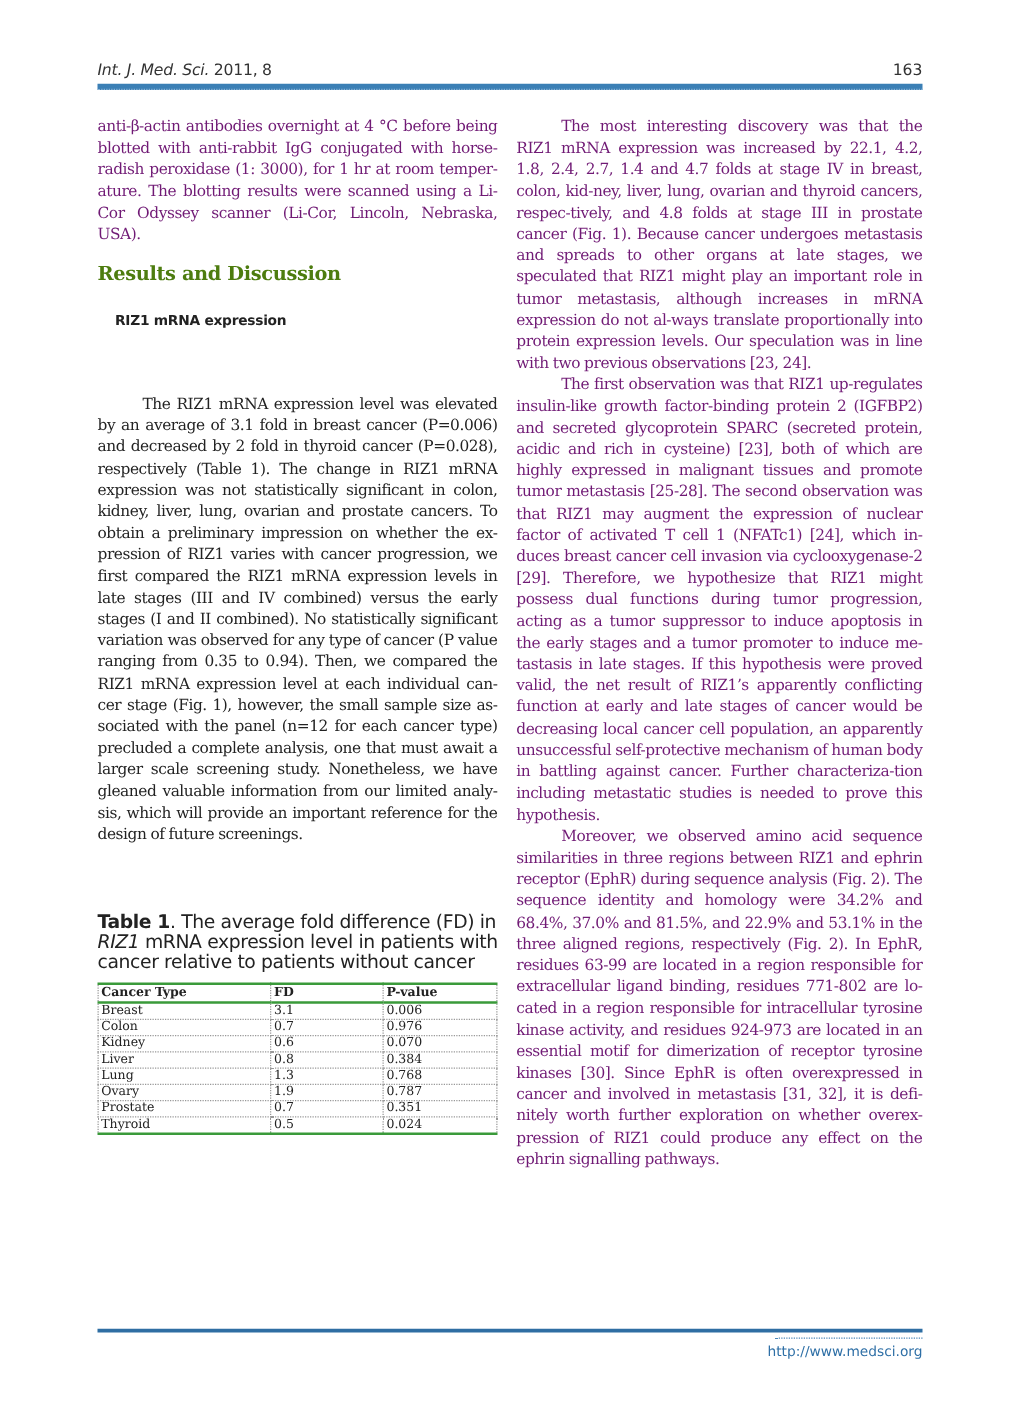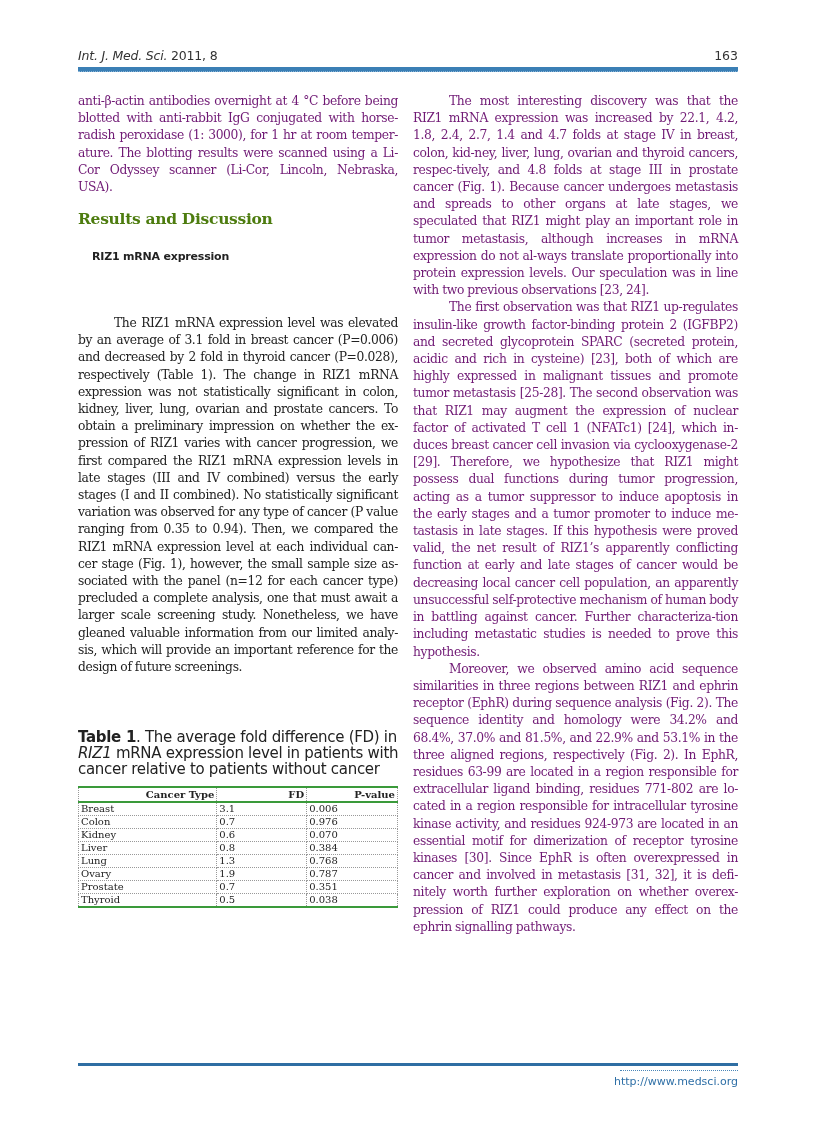--- a/index.html
+++ b/index.html
@@ -13,21 +13,21 @@
   .col-right { left: 413px; top: 93px; width: 325px; }
   .col p { margin: 0; }
   .indent { text-indent: 36px; }
   .h1 { position: absolute; left: 78px; top: 209px; font-family: "DejaVu Serif", serif; font-size: 15.5px; font-weight: bold; color: #4d7c0f; letter-spacing: -0.3px; }
   .h2 { position: absolute; left: 78px; top: 250px; font-family: "DejaVu Sans", sans-serif; font-size: 11px; font-weight: bold; color: #222; letter-spacing: -0.2px; margin-left: 14px; }
   .left-body { position: absolute; left: 78px; top: 271px; width: 320px; font-family: "DejaVu Serif", serif; font-size: 12.3px; line-height: 17.2px; text-align: justify; letter-spacing: -0.35px; word-spacing: -0.3px; color: #222; margin-top: 44px; }
   .caption { position: absolute; left: 78px; top: 729px; width: 322px; font-family: "DejaVu Sans", sans-serif; font-size: 15px; line-height: 16px; color: #222; letter-spacing: -0.3px; }
   .caption b { font-weight: bold; }
   .caption i { font-style: italic; }
   table.t1 { position: absolute; left: 78px; top: 786px; width: 320px; border-collapse: collapse; font-family: "DejaVu Serif", serif; font-size: 10px; color: #222; border-top: 2px solid #3a9a3a; border-bottom: 2px solid #3a9a3a; }
-  table.t1 th { font-weight: bold; text-align: right; border: 1px dotted #999; padding: 0 2px; height: 13px; line-height: 12px; border-bottom: 2px solid #3a9a3a; }
+  table.t1 th { font-weight: bold; text-align: left; border: 1px dotted #999; padding: 0 2px; height: 13px; line-height: 12px; border-bottom: 2px solid #3a9a3a; }
   table.t1 td { border: 1px dotted #999; padding: 0 2px; height: 12px; line-height: 11.5px; }
   .c1 { width: 140px; } .c2 { width: 90px; } .c3 { width: 90px; }
   .rule-bot { position: absolute; left: 78px; width: 660px; top: 1063px; height: 3px; background: #2f6ea3; }
   .rule-bot2 { position: absolute; left: 620px; width: 118px; top: 1070px; height: 1px; border-top: 1px dotted #4a86b8; }
   .footer-url { position: absolute; right: 78px; top: 1075px; font-family: "DejaVu Sans", sans-serif; font-size: 11px; color: #2e6fa6; }
 </style>
 </head>
 <body>
 
 <div class="hdr-left">
@@ -92,21 +92,21 @@
         <td>0.787</td>
       </tr>
     <tr>
         <td>Prostate</td>
         <td>0.7</td>
         <td>0.351</td>
       </tr>
     <tr>
         <td>Thyroid</td>
         <td>0.5</td>
-        <td>0.038</td>
+        <td>0.024</td>
       </tr>
   </tbody>
 </table>
 
 <div class="col col-right">
   <p class="indent">The most interesting discovery was that the RIZ1 mRNA expression was increased by 22.1, 4.2, 1.8, 2.4, 2.7, 1.4 and 4.7 folds at stage IV in breast, colon, kid-ney, liver, lung, ovarian and thyroid cancers, respec-tively, and 4.8 folds at stage III in prostate cancer (Fig. 1).  Because cancer undergoes metastasis and spreads to other organs at late stages, we speculated that RIZ1 might play an important role in tumor metastasis, although increases in mRNA expression do not al-ways translate proportionally into protein expression levels.  Our speculation was in line with two previous observations [23, 24].</p>
   <p class="indent">The first observation was that RIZ1 up-regulates insulin-like growth factor-binding protein 2 (IGFBP2) and secreted glycoprotein SPARC (secreted protein, acidic and rich in cysteine) [23], both of which are highly expressed in malignant tissues and promote tumor metastasis [25-28]. The second observation was that RIZ1 may augment the expression of nuclear factor of activated T cell 1 (NFATc1) [24], which in-duces breast cancer cell invasion via cyclooxygenase-2 [29].    Therefore, we hypothesize that RIZ1 might possess dual functions during tumor progression, acting as a tumor suppressor to induce apoptosis in the early stages and a tumor promoter to induce me-tastasis in late stages.  If this hypothesis were proved valid, the net result of RIZ1’s apparently conflicting function at early and late stages of cancer would be decreasing local cancer cell population, an apparently unsuccessful self-protective mechanism of human body in battling against cancer.  Further characteriza-tion including metastatic studies is needed to prove this hypothesis.</p>
   <p class="indent">Moreover, we observed amino acid sequence similarities in three regions between RIZ1 and ephrin receptor (EphR) during sequence analysis (Fig. 2). The sequence identity and homology were 34.2% and 68.4%, 37.0% and 81.5%, and 22.9% and 53.1% in the three aligned regions, respectively (Fig. 2).  In EphR, residues 63-99 are located in a region responsible for extracellular ligand binding, residues 771-802 are lo-cated in a region responsible for intracellular tyrosine kinase activity, and residues 924-973 are located in an essential motif for dimerization of receptor tyrosine kinases [30].  Since EphR is often overexpressed in cancer and involved in metastasis [31, 32], it is defi-nitely worth further exploration on whether overex-pression of RIZ1 could produce any effect on the ephrin signalling pathways.</p>
 </div>
 

